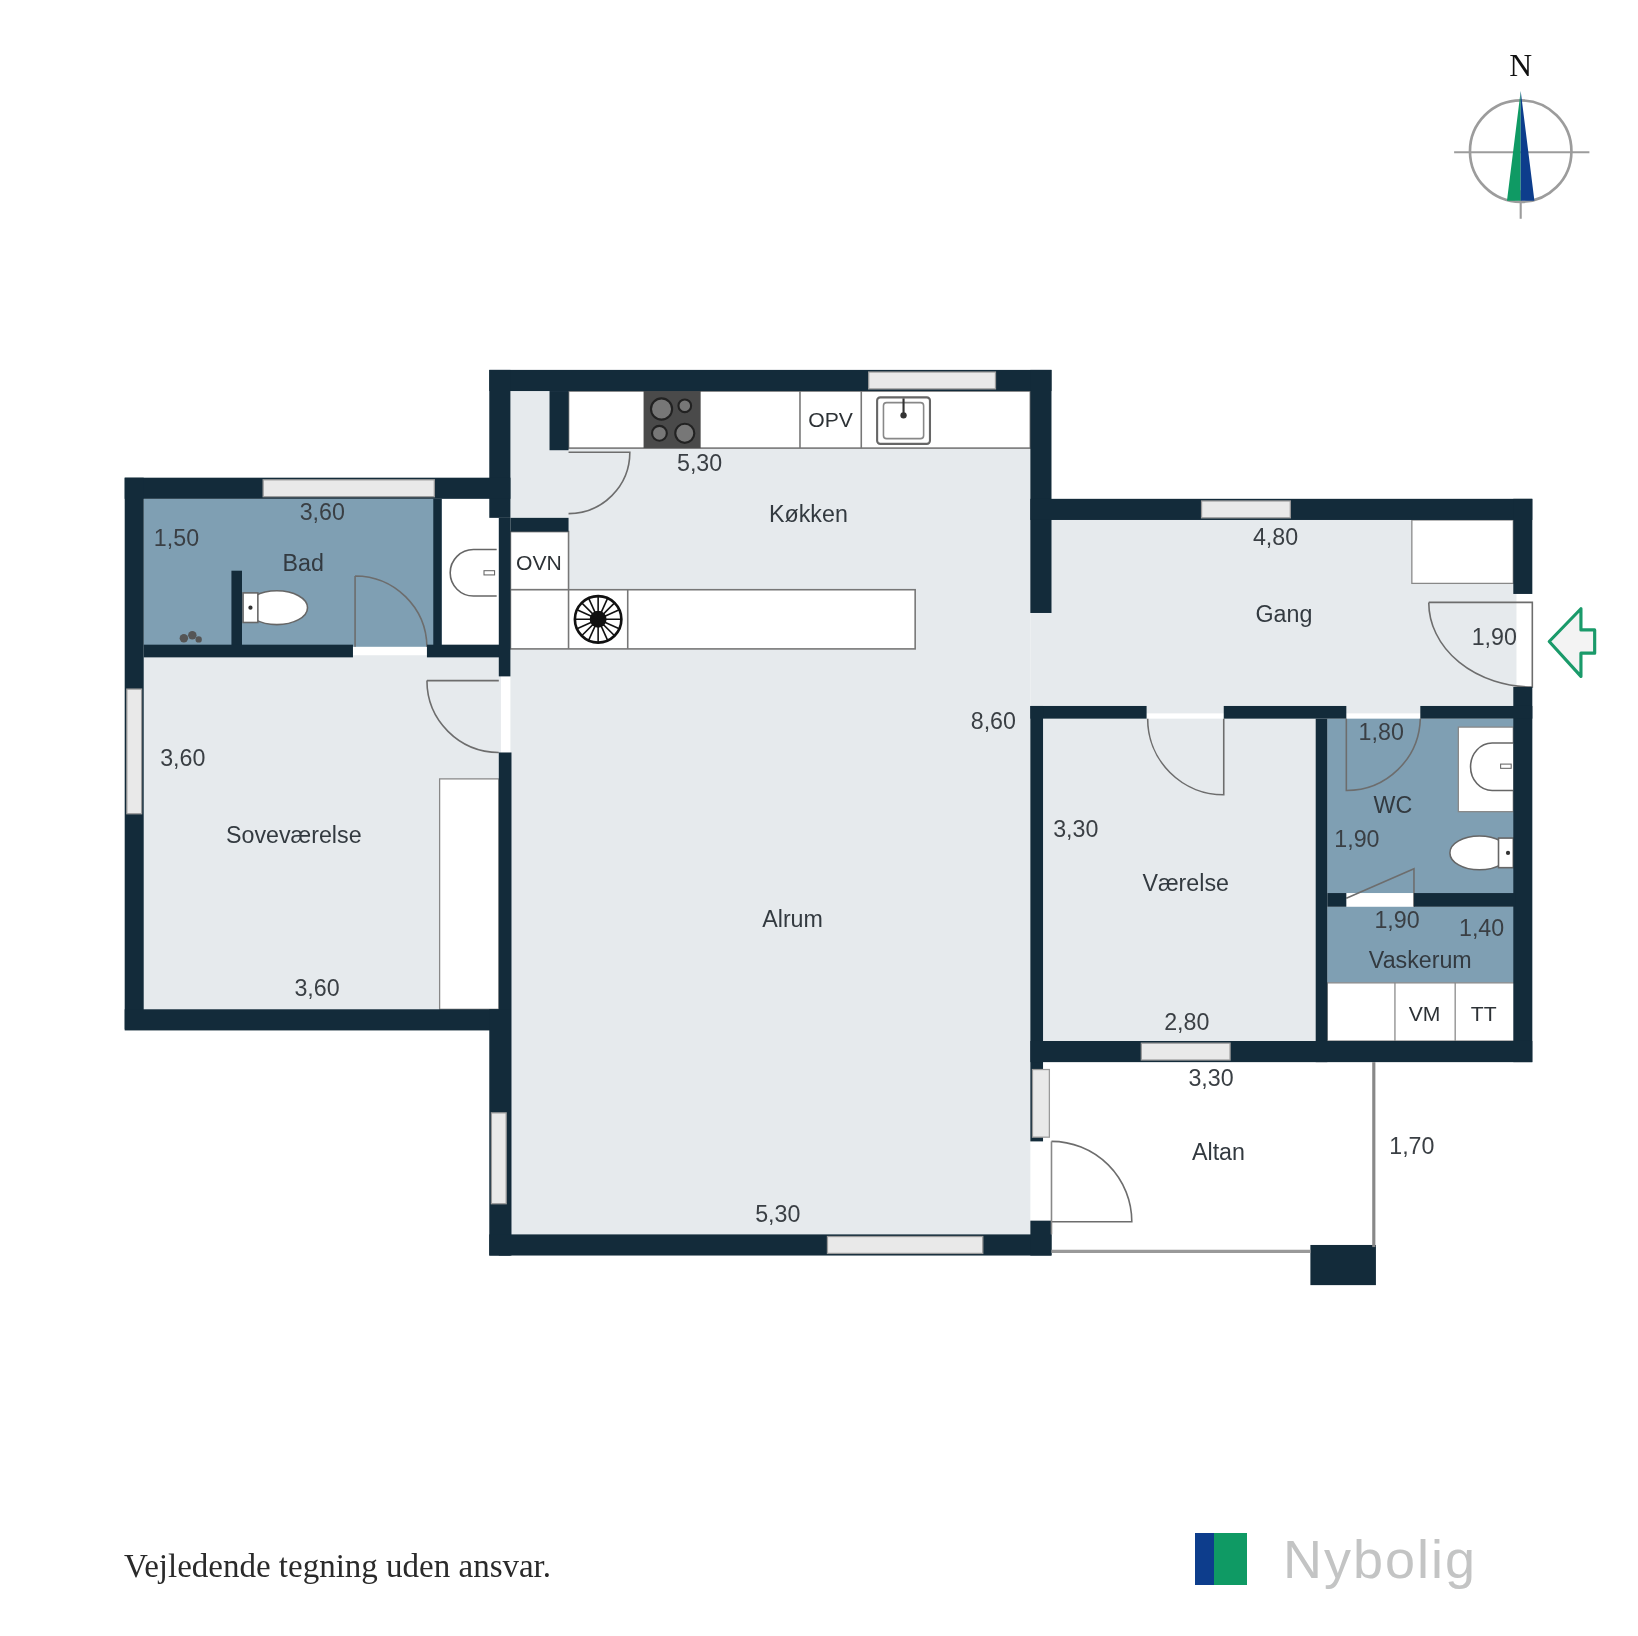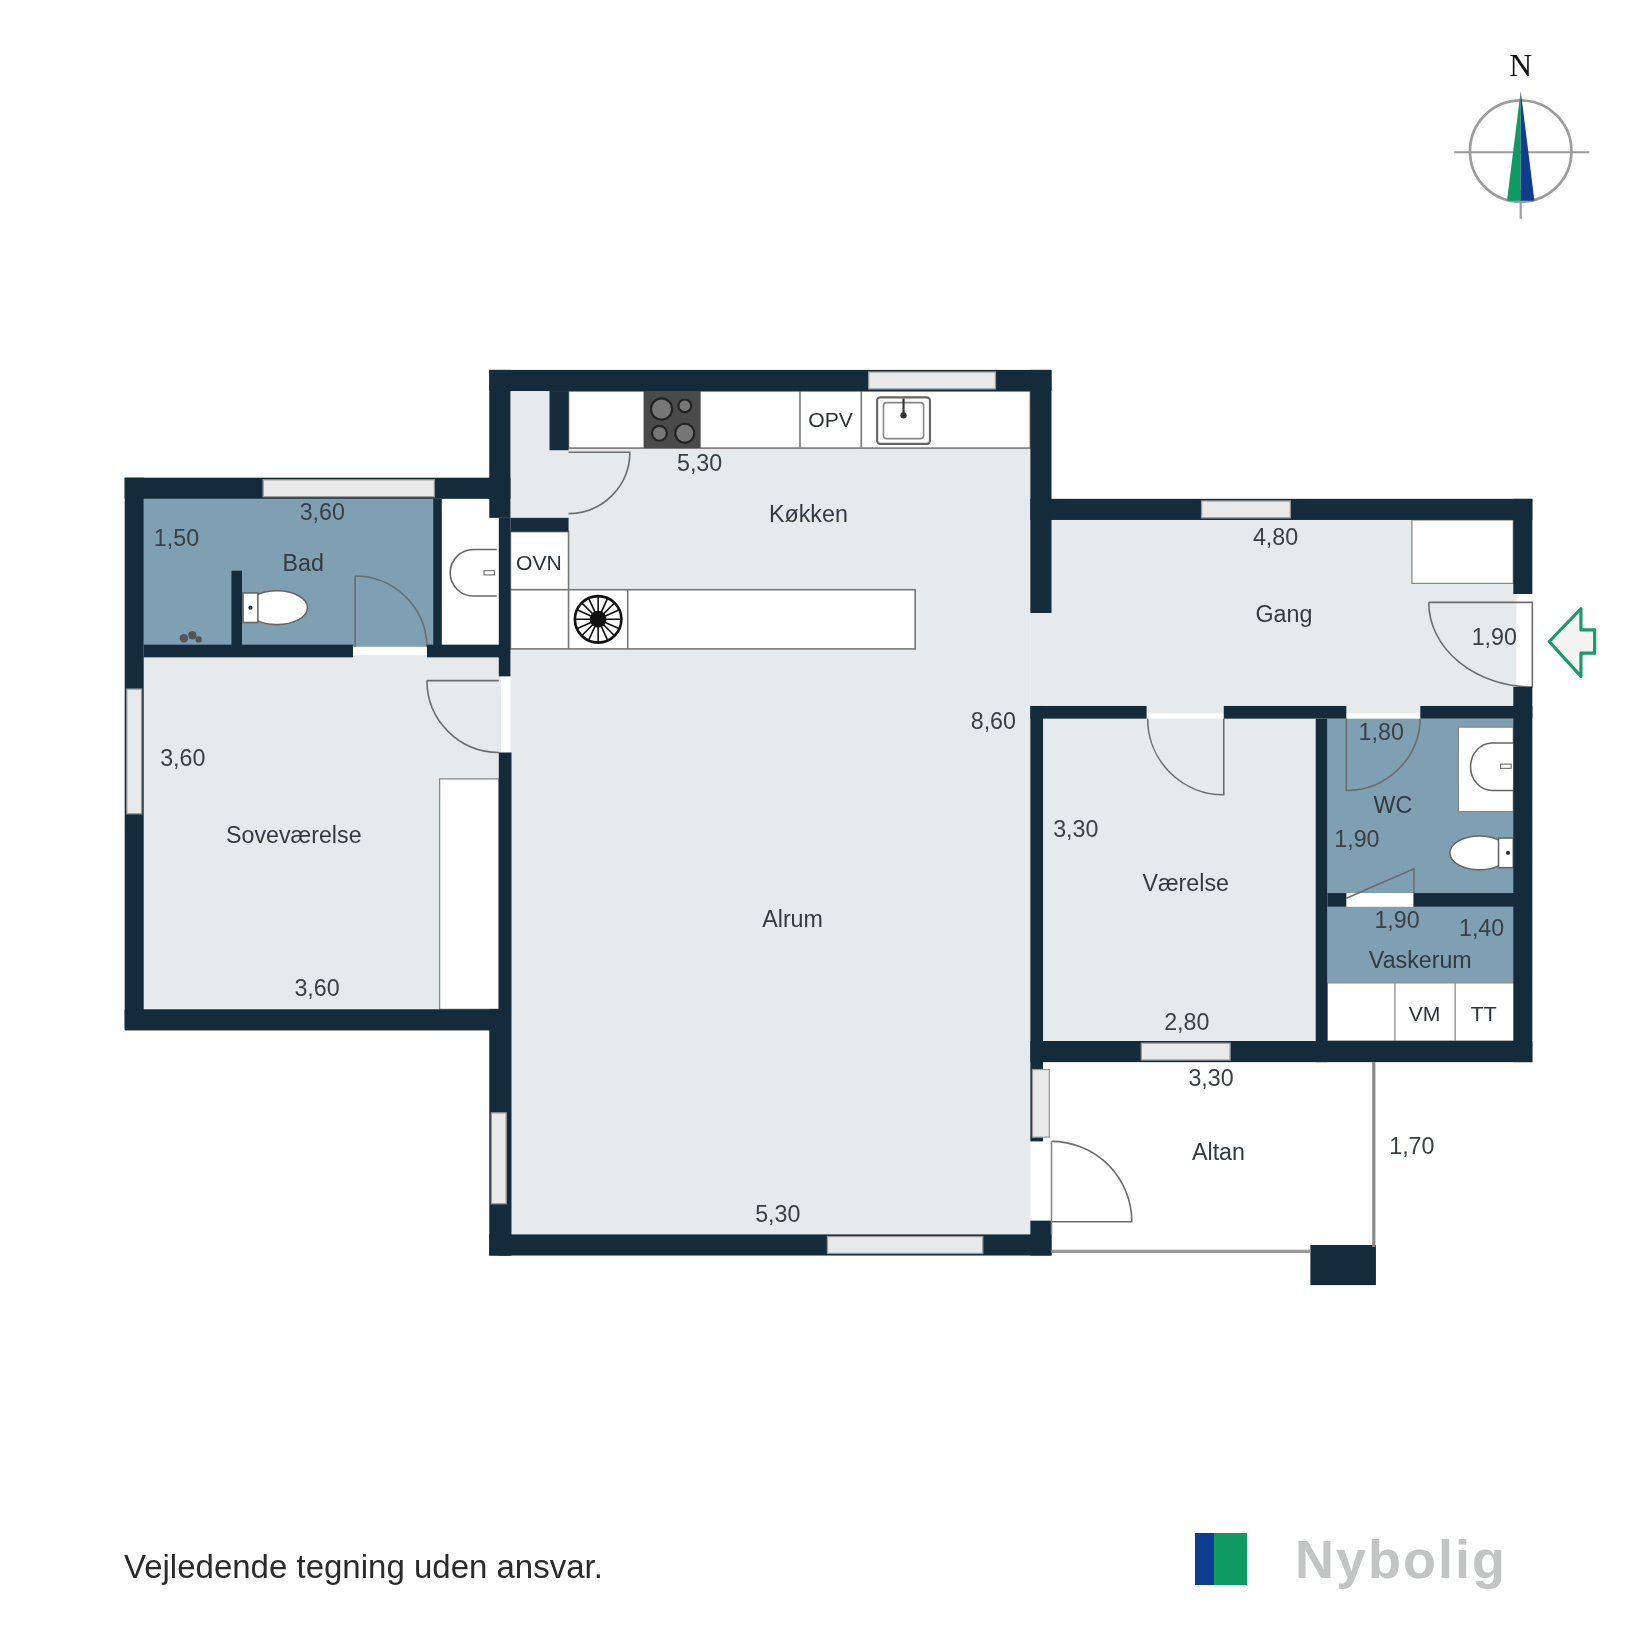--- a/index.html
+++ b/index.html
@@ -8,26 +8,26 @@
   .room-label { font-family: "Liberation Sans", "DejaVu Sans", sans-serif; font-size: 22px; fill: #333a40; text-anchor: middle; }
   .dim-label { font-family: "Liberation Sans", "DejaVu Sans", sans-serif; font-size: 22px; fill: #3a3f44; text-anchor: middle; }
   .fixture-label { font-family: "Liberation Sans", "DejaVu Sans", sans-serif; font-size: 20px; fill: #2d3236; text-anchor: middle; }
   .compass-n { font-family: "Liberation Serif", "DejaVu Serif", serif; font-size: 30px; fill: #111; text-anchor: middle; }
   .wall { fill: #132b3a; }
   .floor-light { fill: #e6eaed; }
   .floor-wet { fill: #7f9fb3; }
   .window { fill: #e9e9e9; stroke: #9a9a9a; stroke-width: 1.2; }
   .thin { fill: none; stroke: #6d6d6d; stroke-width: 1.5; }
   .fix { fill: #ffffff; stroke: #777; stroke-width: 1.5; }
-  #footer-note { position: absolute; left: 124px; top: 1548px; font-size: 33px; color: #2a2a2a; font-family: Liberation Sans, sans-serif; letter-spacing: 0px; }
+  #footer-note { position: absolute; left: 124px; top: 1548px; font-size: 33px; color: #2a2a2a; font-family: Liberation Serif, serif; letter-spacing: 0px; }
   #logo { position: absolute; left: 1195px; top: 1528px; display: flex; align-items: center; }
   #logo .mark { width: 52px; height: 52px; display: flex; }
   #logo .mark .b { width: 19px; height: 52px; }
   #logo .mark .g { width: 33px; height: 52px; }
-  #logo .word { margin-left: 48px; font-size: 54px; font-weight: bold; color: #c3c4c4; font-family: "Liberation Sans", "DejaVu Sans", sans-serif; letter-spacing: 2px; }
+  #logo .word { margin-left: 36px; font-size: 54px; font-weight: normal; color: #c3c4c4; font-family: "Liberation Sans", "DejaVu Sans", sans-serif; letter-spacing: 2px; }
 </style>
 </head>
 <body>
 
 <svg id="plan" viewBox="0 0 1550 1548" xmlns="http://www.w3.org/2000/svg" preserveAspectRatio="none">
 
   <g>
 
     <rect class="floor-light" x="483" y="370" width="492" height="800"></rect>
     <rect class="floor-light" x="975" y="490" width="460" height="185"></rect>

